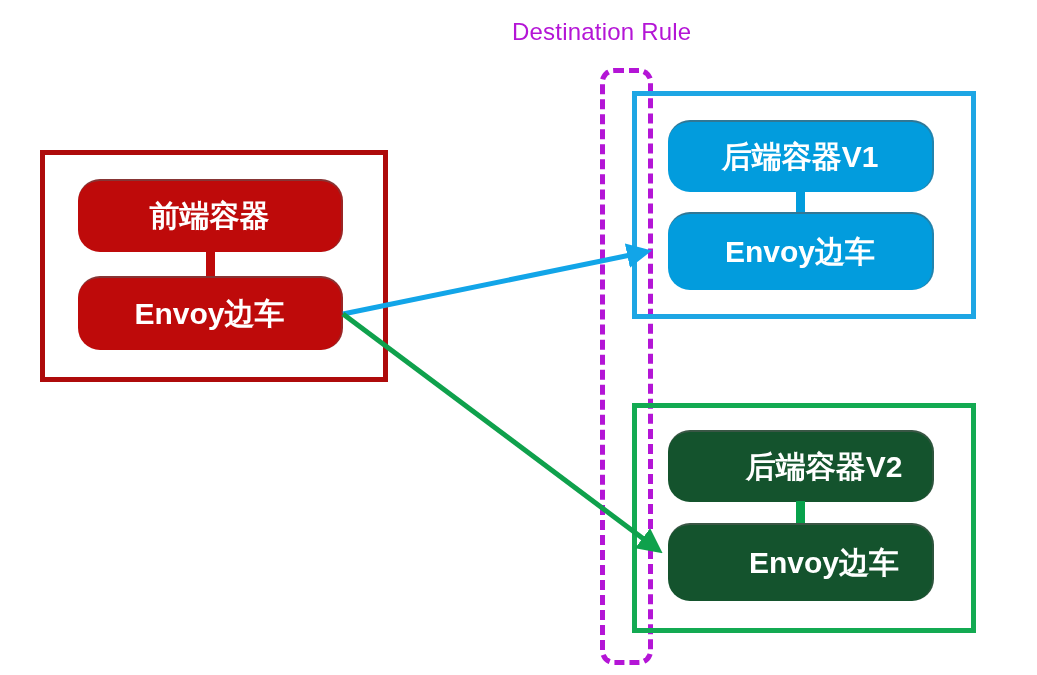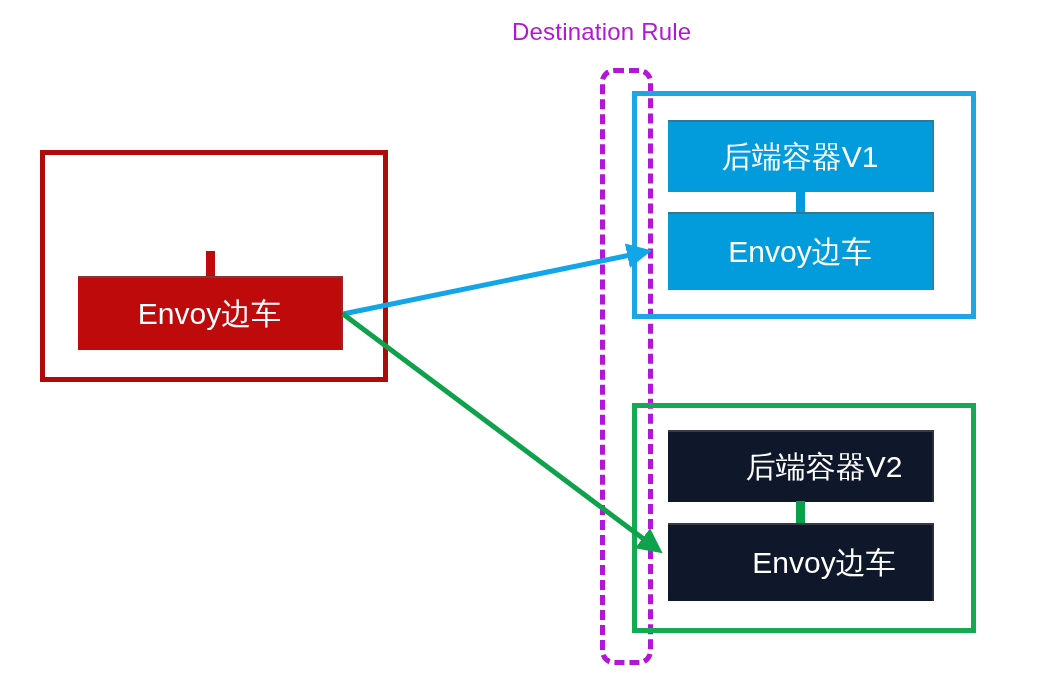--- a/index.html
+++ b/index.html
@@ -40,28 +40,29 @@
 
   
   .pod-box {
     position: absolute;
     box-sizing: border-box;
     display: flex;
     align-items: center;
     justify-content: center;
     color: #ffffff;
     font-size: 30px;
-    font-weight: 400;
+    font-weight: 700;
     white-space: nowrap;
     border-top: 2px solid rgba(90,90,90,0.55);
     border-right: 2px solid rgba(90,90,90,0.35);
+    border-radius: 22px;
   }
   .pod-red   { background: #BE0A0A; }
   .pod-blue  { background: #029CDD; }
-  .pod-green { background: #0f172a; padding-left: 48px; }
+  .pod-green { background: #14532d; padding-left: 48px; }
 
   
   .red-app  { left: 78px;  top: 179px; width: 265px; height: 73px; }
   .red-envoy{ left: 78px;  top: 276px; width: 265px; height: 74px; }
   
   .blue-app  { left: 668px; top: 120px; width: 266px; height: 72px; }
   .blue-envoy{ left: 668px; top: 212px; width: 266px; height: 78px; }
   
   .green-app  { left: 668px; top: 430px; width: 266px; height: 72px; }
   .green-envoy{ left: 668px; top: 523px; width: 266px; height: 78px; }
@@ -100,20 +101,21 @@
 </head>
 <body>
 
 <div id="canvas">
 
   <div class="diagram-title">Destination Rule</div>
 
   <div class="dashed-rule"></div>
 
   <div class="group-frame group-red"></div>
+  <div class="pod-box pod-red red-app">前端容器</div>
   <div class="pod-connector conn-red"></div>
   <div class="pod-box pod-red red-envoy">Envoy边车</div>
 
   <div class="group-frame group-blue"></div>
   <div class="pod-box pod-blue blue-app">后端容器V1</div>
   <div class="pod-connector conn-blue"></div>
   <div class="pod-box pod-blue blue-envoy">Envoy边车</div>
 
   <div class="group-frame group-green"></div>
   <div class="pod-box pod-green green-app">后端容器V2</div>

